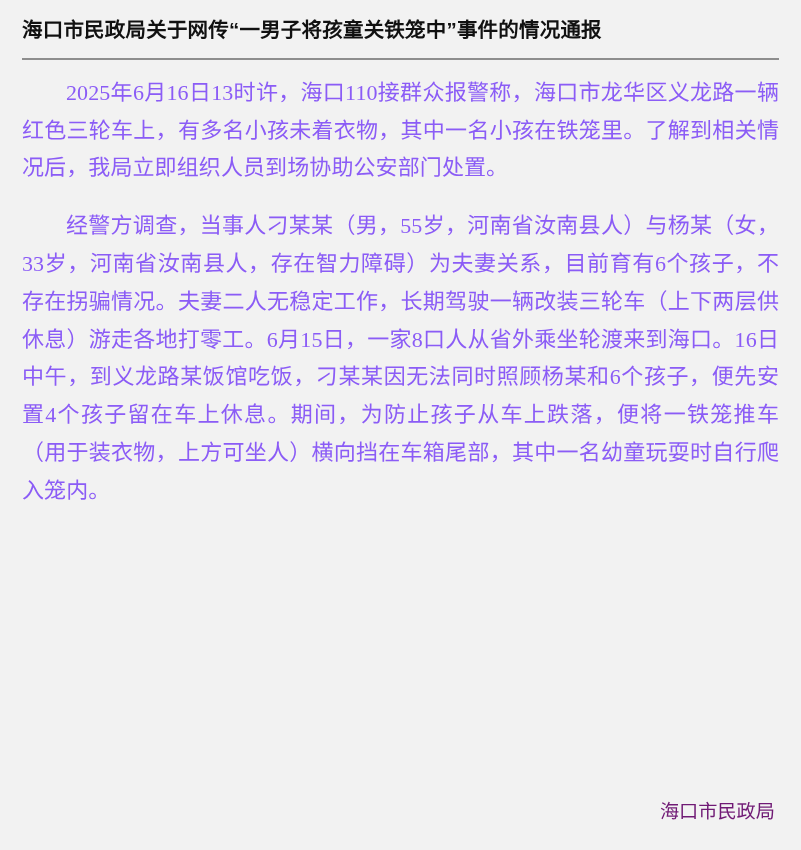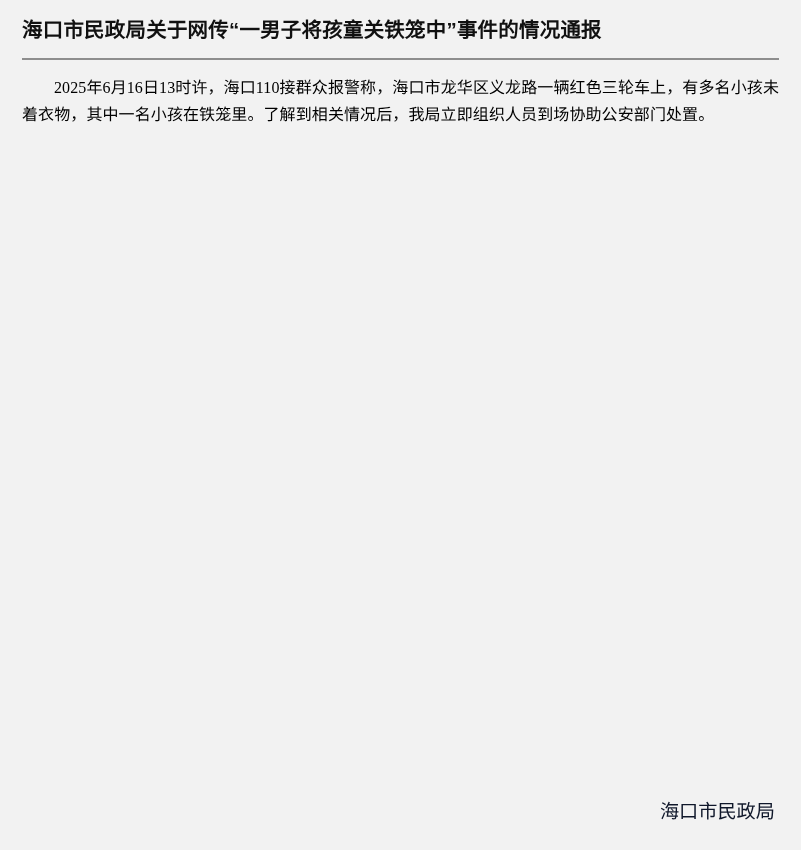--- a/index.html
+++ b/index.html
@@ -32,54 +32,55 @@
     color: #111;
     margin: 2px 0 8px 0;
   }
   .rule {
     height: 2px;
     background: #8e8e8e;
     margin: 6px 0 14px 0;
     width: 100%;
   }
   .body-text {
-    font-size: 16px;
+    font-size: 22px;
     line-height: 1.72;
     letter-spacing: 0.1px;
-    color: #000000;
+    color: #8b5cf6;
     text-align: justify;
     text-justify: inter-ideograph;
   }
   .body-text p {
     margin: 0 0 20px 0;
     text-indent: 2em;
   }
   .signature {
     margin-top: 6px;
     text-align: right;
     font-size: 19.2px;
     line-height: 1.72;
-    color: #0f172a;
+    color: #701a75;
   }
   .signature div {
     padding-right: 4px;
   }
   .spacer { flex: 1 1 auto; }
 </style>
 </head>
 <body>
 
 <div class="page">
 
   <h1 class="doc-title">海口市民政局关于网传“一男子将孩童关铁笼中”事件的情况通报</h1>
 
   <div class="rule"></div>
 
   <div class="body-text">
     <p>2025年6月16日13时许，海口110接群众报警称，海口市龙华区义龙路一辆红色三轮车上，有多名小孩未着衣物，其中一名小孩在铁笼里。了解到相关情况后，我局立即组织人员到场协助公安部门处置。</p>
+    <p>经警方调查，当事人刁某某（男，55岁，河南省汝南县人）与杨某（女，33岁，河南省汝南县人，存在智力障碍）为夫妻关系，目前育有6个孩子，不存在拐骗情况。夫妻二人无稳定工作，长期驾驶一辆改装三轮车（上下两层供休息）游走各地打零工。6月15日，一家8口人从省外乘坐轮渡来到海口。16日中午，到义龙路某饭馆吃饭，刁某某因无法同时照顾杨某和6个孩子，便先安置4个孩子留在车上休息。期间，为防止孩子从车上跌落，便将一铁笼推车（用于装衣物，上方可坐人）横向挡在车箱尾部，其中一名幼童玩耍时自行爬入笼内。</p>
   </div>
 
   <div class="spacer"></div>
 
   <div class="signature">
     <div>海口市民政局</div>
   </div>
 
 </div>
 

